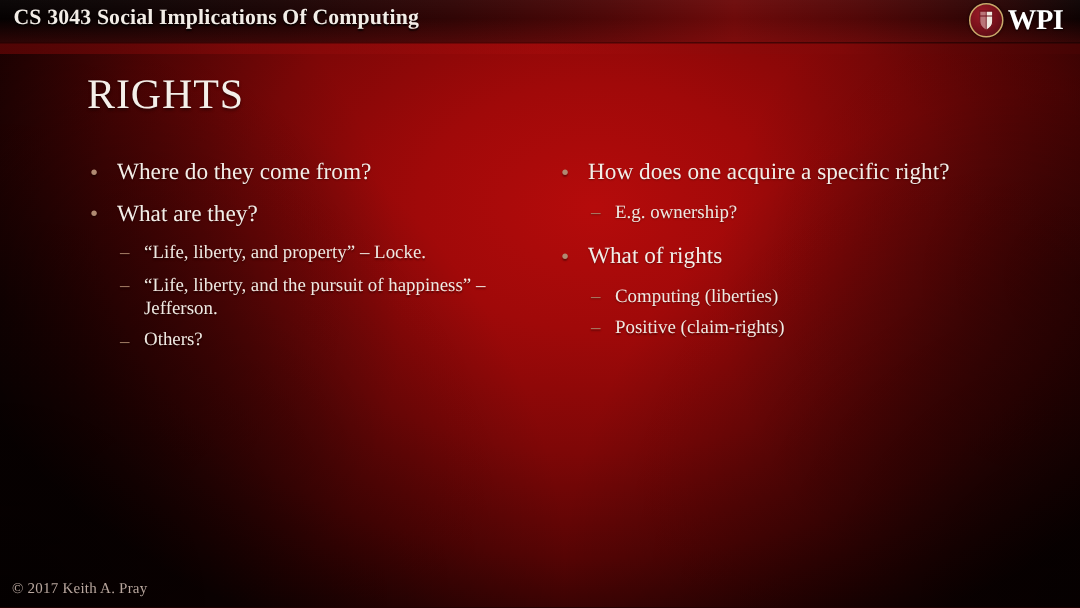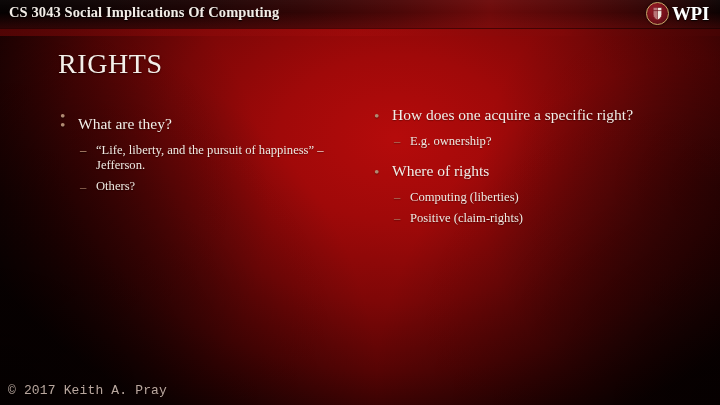--- a/index.html
+++ b/index.html
@@ -171,25 +171,25 @@
     line-height: 1.22;
     color: #a9826a;
   }
   .gap-top { margin-top: 13px; }
 
   
   .footer {
     position: absolute;
     left: 8px;
     bottom: 7px;
-    font-size: 13px;
+    font-size: 10px;
     color: #b9a79e;
     letter-spacing: 0.15px;
     z-index: 3;
-    font-family: Liberation Mono, monospace;
+    font-family: Liberation Serif, serif;
   }
 </style>
 </head>
 <body>
 
 <div class="slide">
 
   <div class="header">
     <div class="header-glow"></div>
     <div class="header-title">CS 3043 Social Implications Of Computing</div>
@@ -210,29 +210,31 @@
   </div>
 
   <div class="slide-title">RIGHTS</div>
 
   <div class="columns">
 
     <div class="col col-left">
 
       <div class="l1">
         <span class="marker">•</span>
+        <span>Where do they come from?</span>
       </div>
 
       <div class="l1">
         <span class="marker">•</span>
         <span>What are they?</span>
       </div>
 
       <div class="l2">
         <span class="marker">–</span>
+        <span>“Life, liberty, and property” – Locke.</span>
       </div>
 
       <div class="l2">
         <span class="marker">–</span>
         <span>“Life, liberty, and the pursuit of happiness” – Jefferson.</span>
       </div>
 
       <div class="l2">
         <span class="marker">–</span>
         <span>Others?</span>
@@ -247,21 +249,21 @@
         <span>How does one acquire a specific right?</span>
       </div>
 
       <div class="l2">
         <span class="marker">–</span>
         <span>E.g. ownership?</span>
       </div>
 
       <div class="l1 gap-top">
         <span class="marker">•</span>
-        <span>Where of rights</span>
+        <span>What of rights</span>
       </div>
 
       <div class="l2">
         <span class="marker">–</span>
         <span>Computing (liberties)</span>
       </div>
 
       <div class="l2">
         <span class="marker">–</span>
         <span>Positive (claim-rights)</span>

